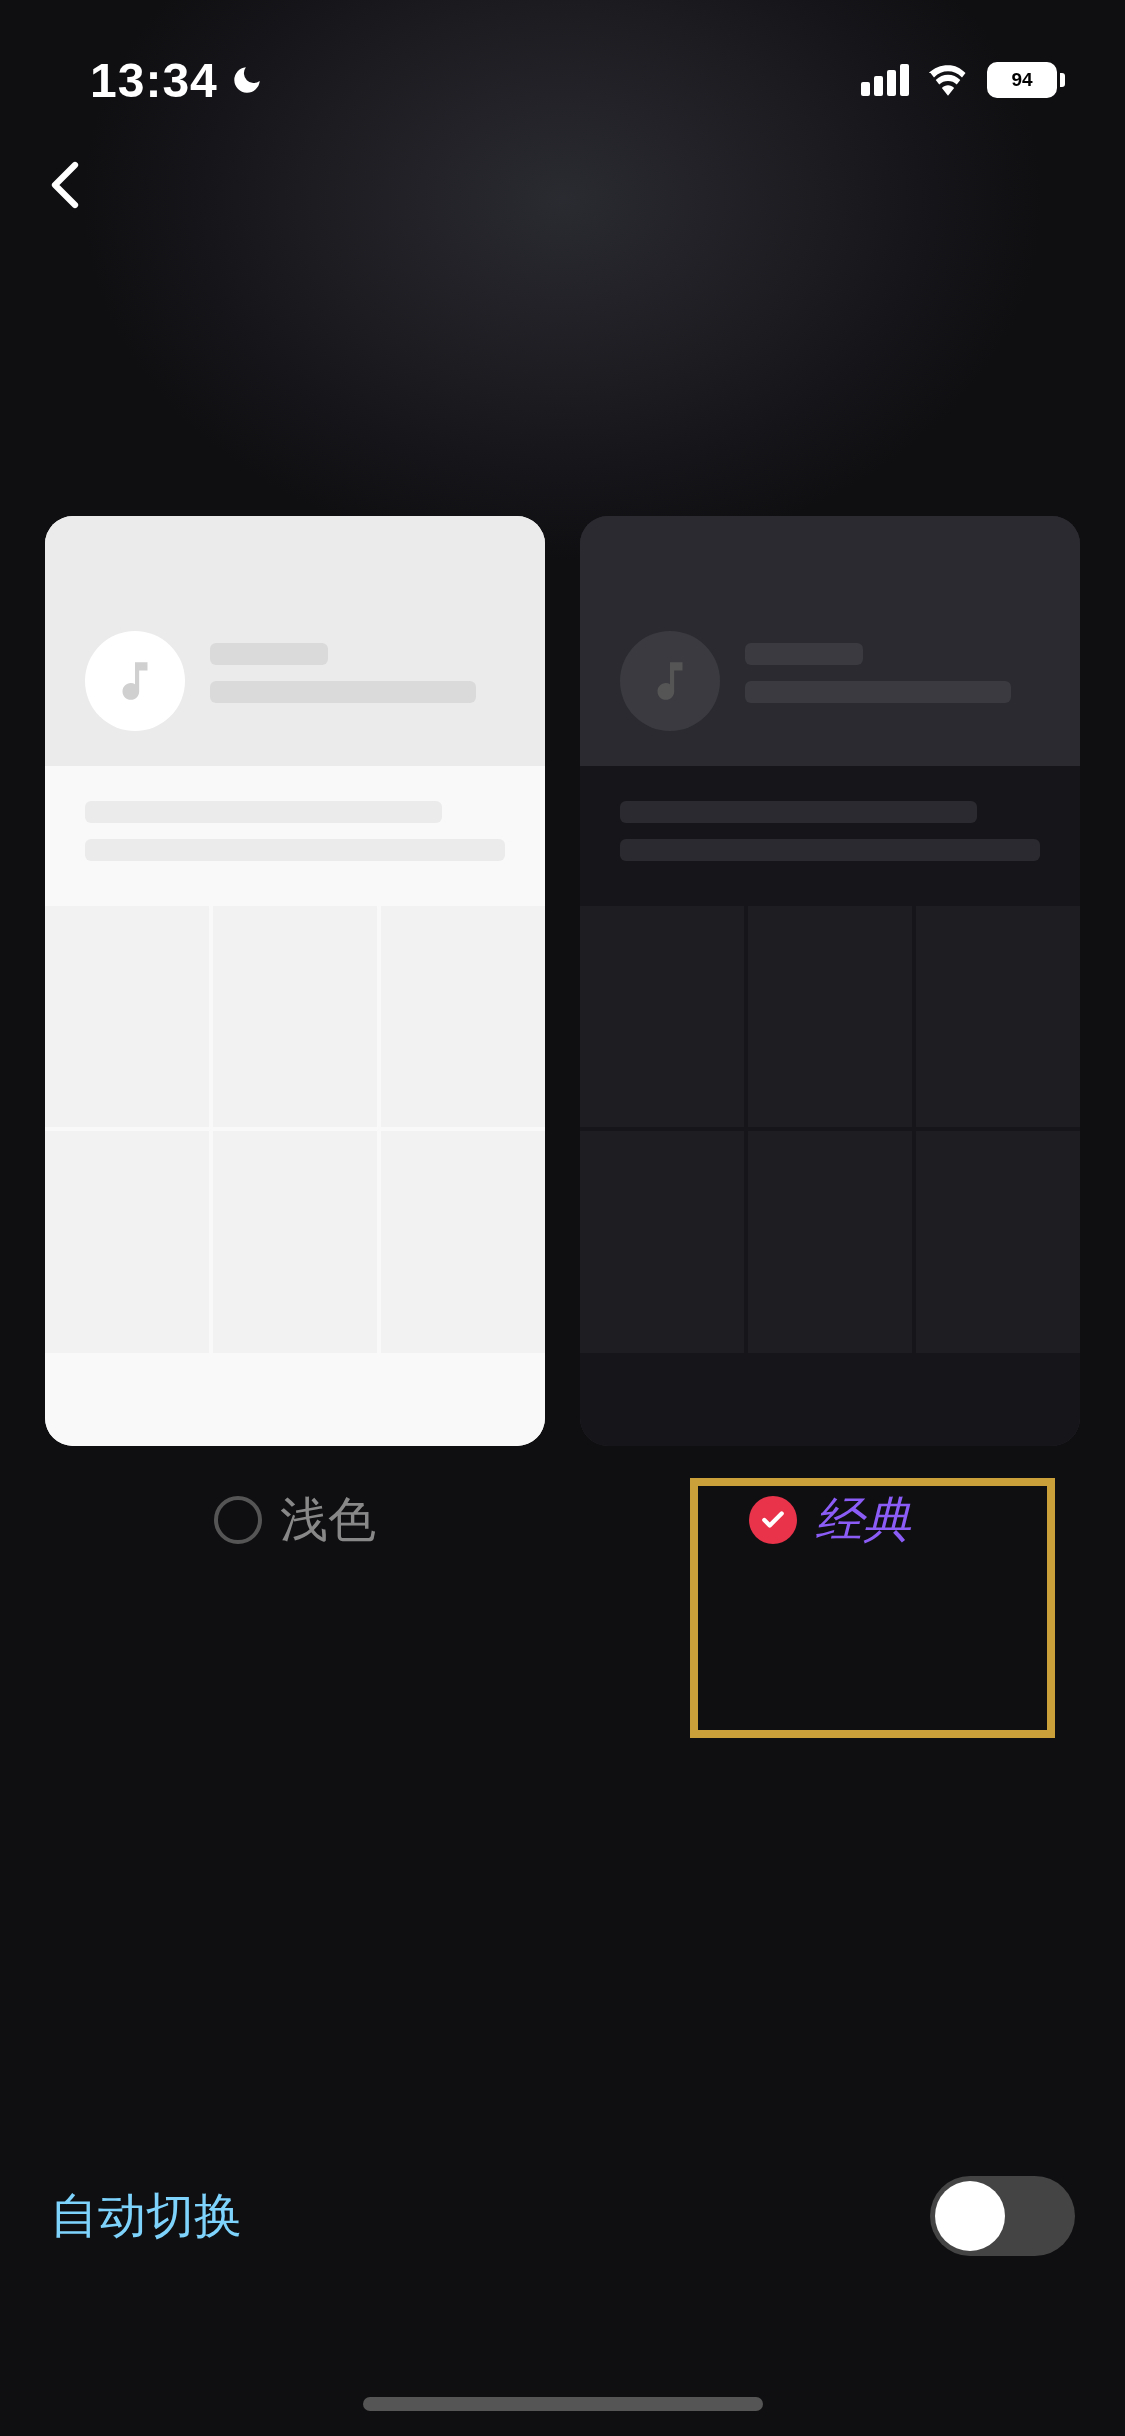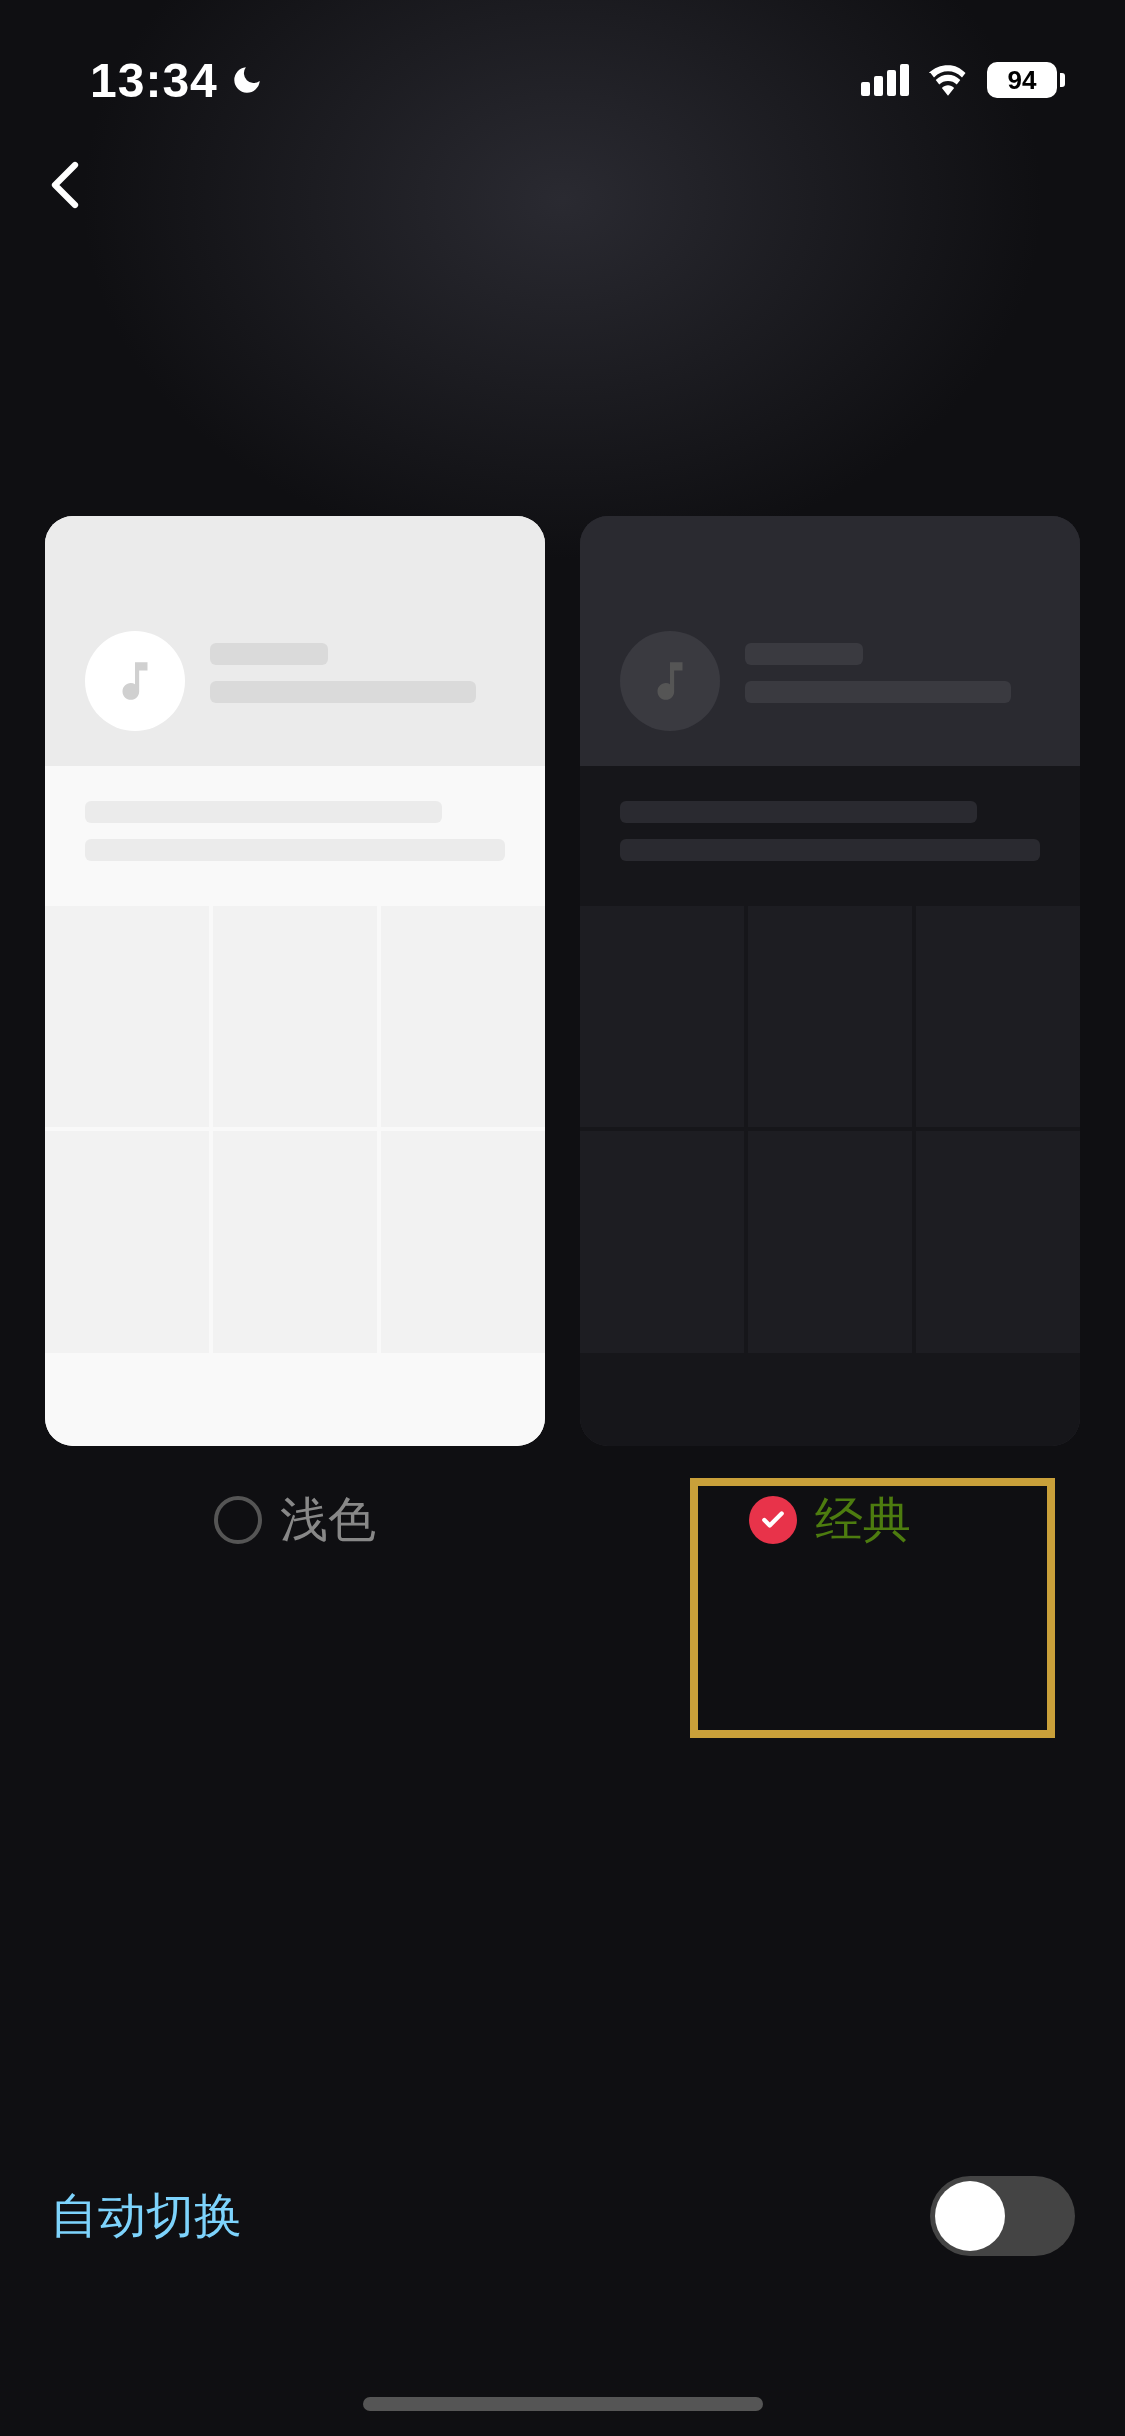--- a/index.html
+++ b/index.html
@@ -84,21 +84,21 @@
     .battery-tip {
       width: 5px;
       height: 14px;
       background: #fff;
       border-radius: 0 3px 3px 0;
       margin-left: -1px;
     }
     
     .battery-text {
       color: #000;
-      font-size: 26px;
+      font-size: 19px;
       font-weight: 700;
     }
     
     
     .nav-header {
       display: flex;
       align-items: center;
       justify-content: center;
       position: relative;
       padding: 40px 50px;
@@ -298,22 +298,23 @@
       display: flex;
       align-items: center;
       justify-content: center;
     }
     
     .theme-label-text-unselected {
       color: #888;
     }
     
     .theme-label-text-selected {
-      color: #4d7c0f;
+      color: #8b5cf6;
       font-weight: 500;
+      font-style: italic;
     }
     
     
     .highlight-box {
       position: absolute;
       left: 690px;
       top: 1478px;
       width: 365px;
       height: 260px;
       border: 8px solid #c9a03a;

